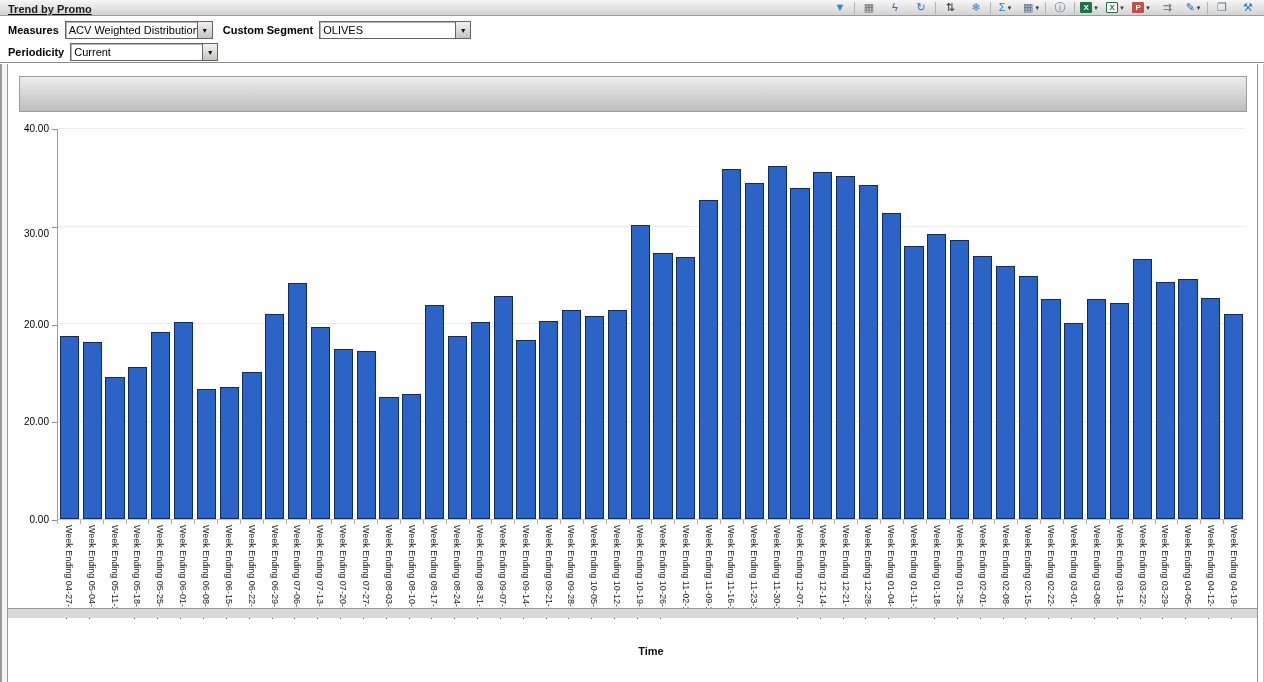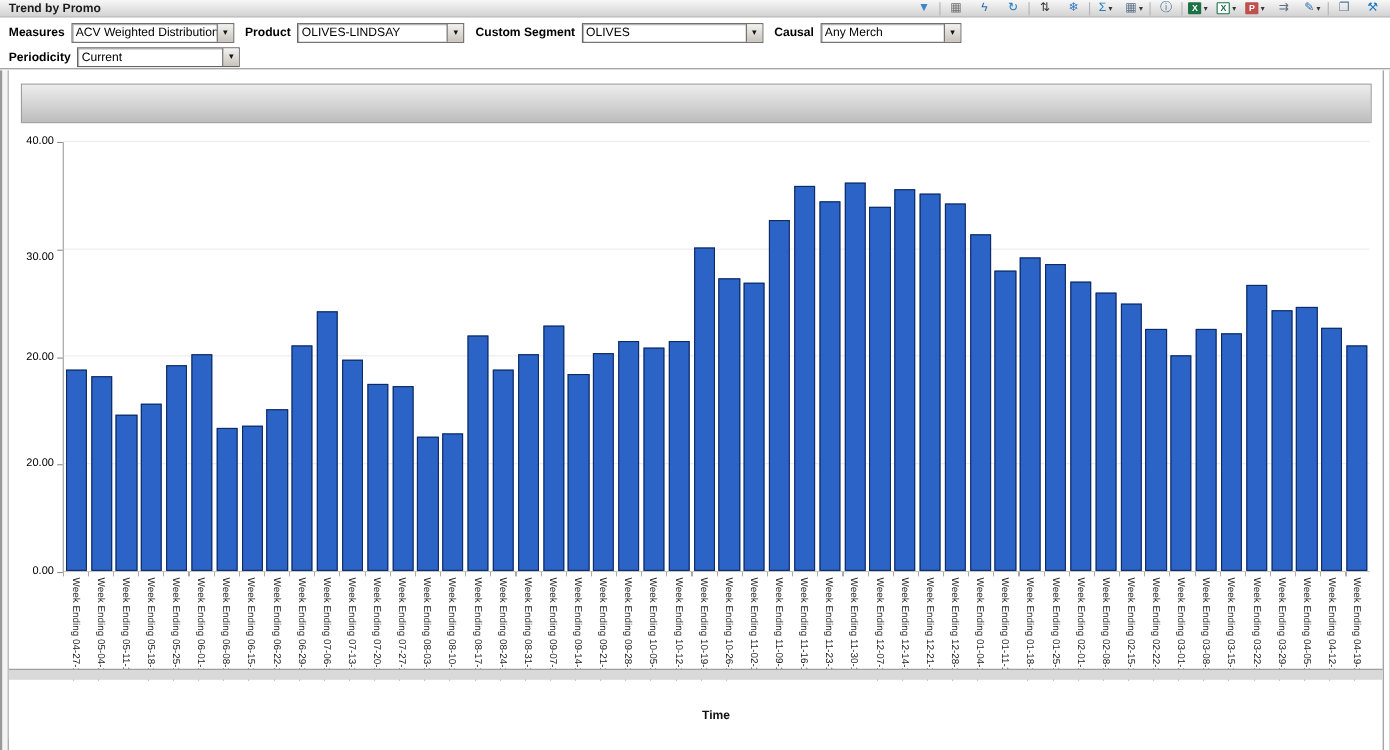--- a/index.html
+++ b/index.html
@@ -3,21 +3,21 @@
 <meta charset="utf-8">
 <style>
   * { margin:0; padding:0; box-sizing:border-box; }
   html,body { width:1264px; height:682px; overflow:hidden; background:#fff;
               font-family:"Liberation Sans","DejaVu Sans",sans-serif; }
   .app { position:relative; width:1264px; height:682px; background:#fff; }
 
   
   .titlebar { position:absolute; left:0; top:0; width:1264px; height:16px;
               background:linear-gradient(#f7f7f7,#d2d2d2);
-              border-bottom:1px solid #9a9a9a; display:flex; align-items:center; }
+              border-bottom:1px solid #9a9a9a; display:flex; align-items:flex-end;text-decoration:underline; }
   .title { font-size:11px; font-weight:bold; color:#1c1c1c; padding-left:8px; }
   .toolbar { position:absolute; right:3px; top:0; height:15px; display:flex; align-items:center; }
   .tbtn { width:26px; height:15px; display:flex; align-items:center; justify-content:center;
           cursor:pointer; }
   .tbtn .glyph { font-size:11px; line-height:1; }
   .tbtn .glyph.boxed { font-size:8px; font-weight:bold; width:12px; height:11px;
           display:inline-flex; align-items:center; justify-content:center; border-radius:1px; }
   .tbtn .caret { font-size:7px; color:#333; margin-left:2px; }
   .tsep { width:1px; height:12px; background:#b3b3b3; margin:0 1px; }
 
@@ -148,37 +148,23 @@
   <div class="filterpanel">
     <div class="frow" id="filter-row-1">
         <div class="fgroup">
           <span class="flabel">Measures</span>
           <div class="dd">
             <span class="ddval">ACV Weighted Distribution</span>
             <span class="ddbtn">▼</span>
           </div>
         </div>
         <div class="fgroup">
-          <span class="flabel">Product</span>
-          <div class="dd">
-            <span class="ddval">OLIVES-LINDSAY</span>
-            <span class="ddbtn">▼</span>
-          </div>
-        </div>
-        <div class="fgroup">
           <span class="flabel">Custom Segment</span>
           <div class="dd">
             <span class="ddval">OLIVES</span>
-            <span class="ddbtn">▼</span>
-          </div>
-        </div>
-        <div class="fgroup">
-          <span class="flabel">Causal</span>
-          <div class="dd">
-            <span class="ddval">Any Merch</span>
             <span class="ddbtn">▼</span>
           </div>
         </div>
       </div>
     <div class="frow" id="filter-row-2">
         <div class="fgroup">
           <span class="flabel">Periodicity</span>
           <div class="dd">
             <span class="ddval">Current</span>
             <span class="ddbtn">▼</span>

